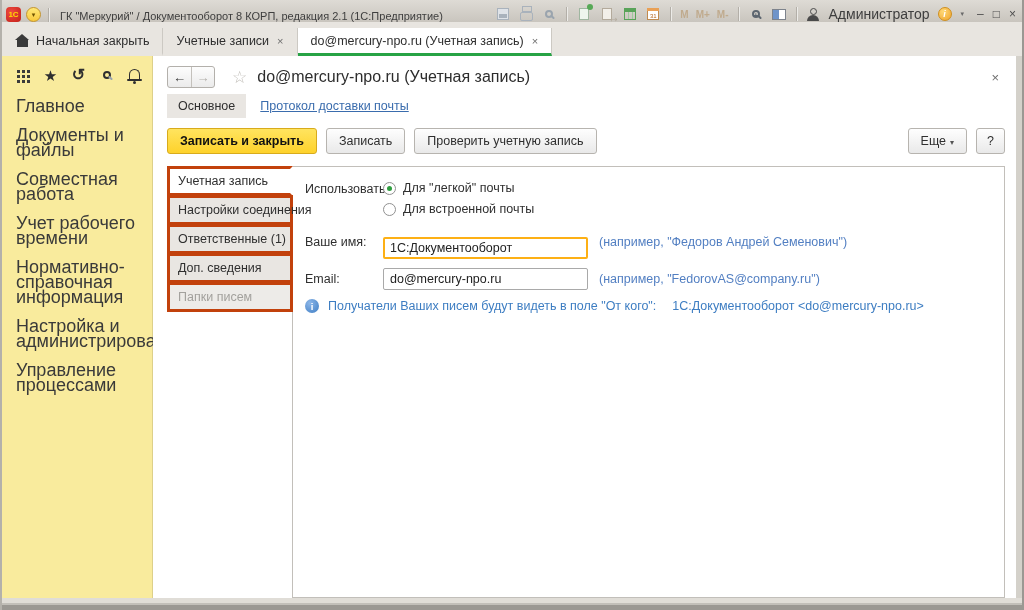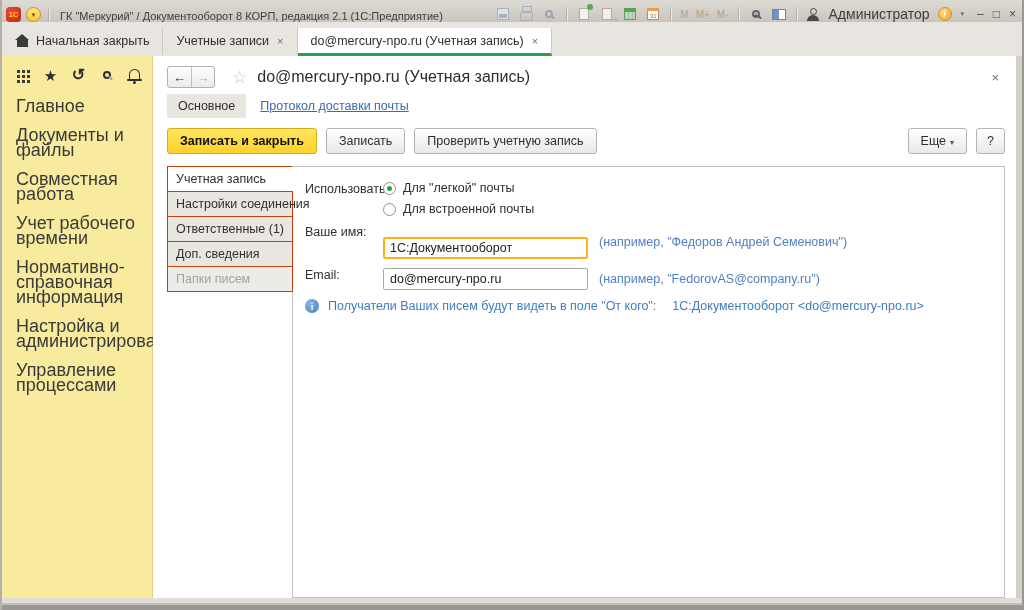--- a/index.html
+++ b/index.html
@@ -102,38 +102,38 @@
   .btn { font-size:12.5px; color:#2f2f2f; background:linear-gradient(#fefefe,#e9e9e9); border:1px solid #b7b4af;
          border-radius:3px; padding:5px 12px; cursor:pointer; white-space:nowrap; }
   .btn-primary { font-weight:bold; background:linear-gradient(#ffe45f,#fed22b); border-color:#d8ab1c; color:#111; }
   .flex-sp { flex:1; }
   .btn .crt { font-size:8px; color:#555; margin-left:4px; }
   .btn-help { padding:5px 10px; }
 
   
   .form-area { display:flex; height:434px; margin:0 2px 0 4px; align-items:flex-start; }
   .vtabs { width:126px; flex:none; display:flex; flex-direction:column; z-index:2; margin-right:-1px; }
-  .vtab { font-size:12.5px; color:#2f2f2f; background:#e9e6e2; border:1px solid #c2410c; padding:5px 8px;
+  .vtab { font-size:12.5px; color:#2f2f2f; background:#e9e6e2; border:3px solid #c2410c; padding:5px 8px;
           margin-bottom:-1px; cursor:pointer; white-space:nowrap; }
   .vtab.active { background:#fff; border-right-color:#fff; }
   .vtab.disabled { color:#a3a19d; background:#edebe8; cursor:default; }
   .panel { flex:1; align-self:stretch; border:1px solid #c2bfba; background:#fff; padding:12px 12px; }
   .frow { display:flex; margin-bottom:9px; }
   .flabel { width:78px; flex:none; font-size:12.5px; color:#2f2f2f; padding-top:3px; }
   .radio-stack { display:flex; flex-direction:column; gap:7px; padding-top:2px; }
   .radio-opt { display:flex; align-items:center; font-size:12.5px; color:#2f2f2f; cursor:pointer; }
   .radio { width:13px; height:13px; border:1px solid #919191; border-radius:50%; background:#fff;
            display:inline-block; position:relative; margin-right:7px; flex:none; }
   .radio.checked::after { content:""; position:absolute; left:3px; top:3px; width:5px; height:5px;
                           background:#2f9e3f; border-radius:50%; }
   .tinput { width:205px; height:22px; font-size:12.5px; color:#222; padding:1px 6px; border:1px solid #a9a9a9;
             border-radius:2px; outline:none; }
   .tinput.focused { border:2px solid #fdb015; padding:0 5px;margin-top:12px; }
   .hint { font-size:12.5px; color:#527fc2; margin-left:11px; align-self:center; white-space:nowrap; }
-  .frow.center { align-items:flex-start; }
+  .frow.center { align-items:center; }
   .frow.center .flabel { padding-top:0; }
   .info-row { display:flex; align-items:center; gap:9px; margin-top:4px; font-size:12.5px; color:#3d7dc2; }
   .i-info-blue { width:14px; height:14px; flex:none; border-radius:50%;
                  background:radial-gradient(circle at 35% 30%, #8cb6e8,#3f7ec4); color:#fff; font-weight:bold;
                  font-size:9.5px; display:flex; align-items:center; justify-content:center; }
   .info-val { margin-left:16px; }
 
   
   .bottombar { height:12px; flex:none; background:linear-gradient(#e0ddd7 0 45%, #c2bfb9 45% 60%, #9b9893 60% 100%); }
 </style>

